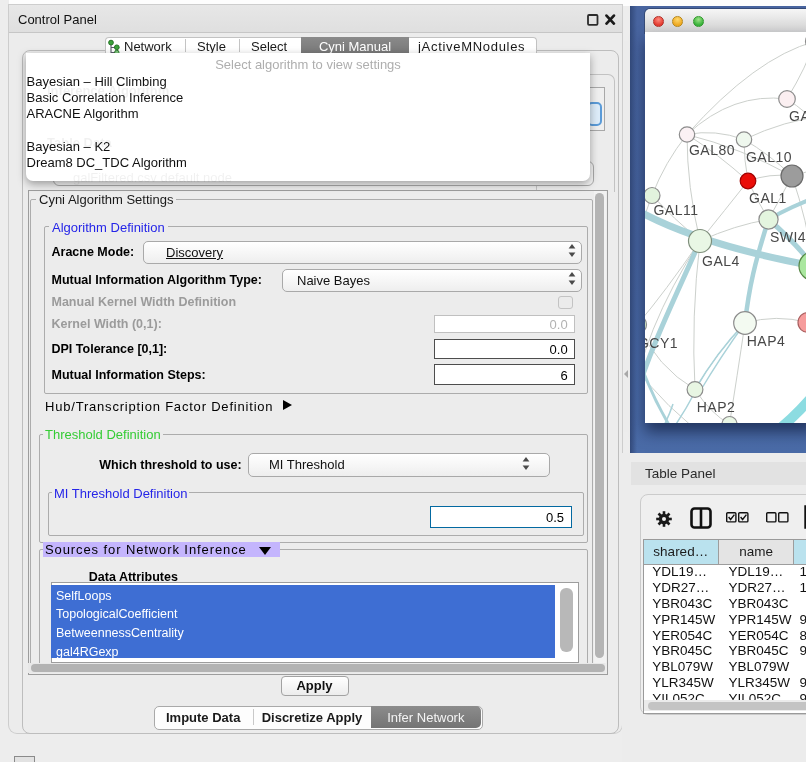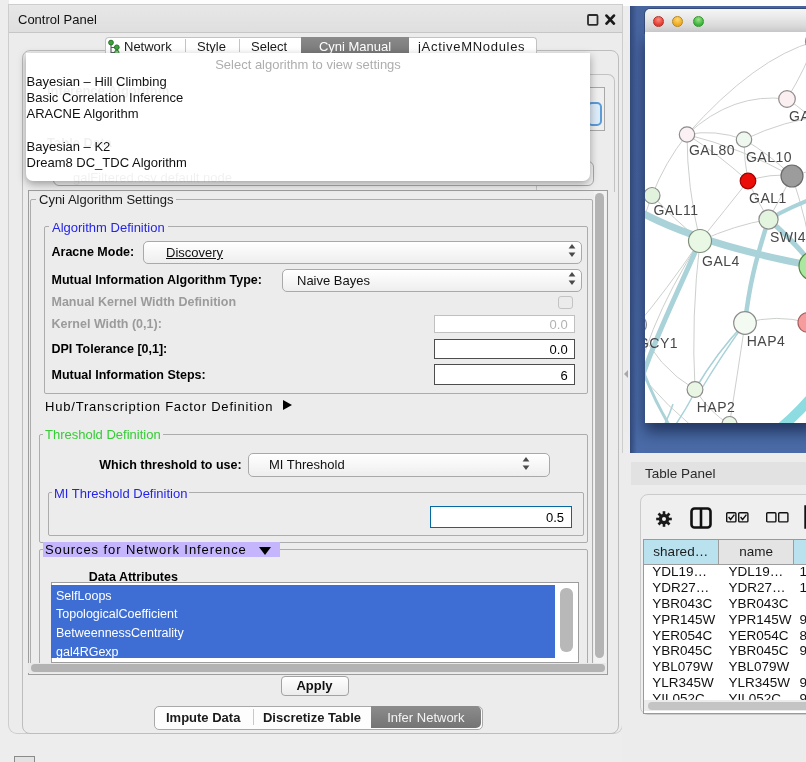--- a/index.html
+++ b/index.html
@@ -127,21 +127,21 @@
 <div class="abs" style="left:271.5px;top:676px;width:66px;height:18px;border:1px solid #a2a2a2;
      border-radius:4px;background:linear-gradient(#ffffff,#ececec);text-align:center;
      font-size:13px;font-weight:bold;color:#111;line-height:18px;">Apply</div>
 
 <div class="abs" style="left:144.7px;top:706.3px;width:327px;height:21.4px;background:#fdfdfd;
      border:1px solid #a9a9a9;border-radius:5px;"></div>
 <div class="abs" style="left:243.9px;top:709px;width:1px;height:16px;background:#c9c9c9;"></div>
 <div class="abs" style="left:362.3px;top:706.3px;width:109.4px;height:21.4px;
      background:linear-gradient(#8c8c8c,#747474);border-radius:0 5px 5px 0;"></div>
 <div class="abs" style="left:144.7px;top:710px;width:99px;text-align:center;font-size:13px;font-weight:bold;color:#1a1a1a;">Impute Data</div>
-<div class="abs" style="left:244px;top:710px;width:118px;text-align:center;font-size:13px;font-weight:bold;color:#1a1a1a;">Discretize Table</div>
+<div class="abs" style="left:244px;top:710px;width:118px;text-align:center;font-size:13px;font-weight:bold;color:#1a1a1a;">Discretize Apply</div>
 <div class="abs" style="left:362.3px;top:710px;width:109px;text-align:center;font-size:13px;color:#f4f4f4;">Infer Network</div>
 
 <div class="abs" style="left:5px;top:756px;width:19px;height:12px;border:1.5px solid #8a8a8a;background:#e2e2e2;"></div>
 
 <div class="abs" style="left:615px;top:370px;width:0;height:0;border-top:4px solid transparent;border-bottom:4px solid transparent;border-right:4px solid #a9a9a9;"></div>
 
 <div class="abs" style="left:621px;top:6px;width:185px;height:446.6px;
      background:linear-gradient(180deg,#48649f 0%,#46639e 55%,#4a6ba7 100%);"></div>
 <div class="abs" style="left:621px;top:6px;width:7px;height:446.6px;background:linear-gradient(90deg,#32497a,rgba(50,73,122,0));"></div>
 

